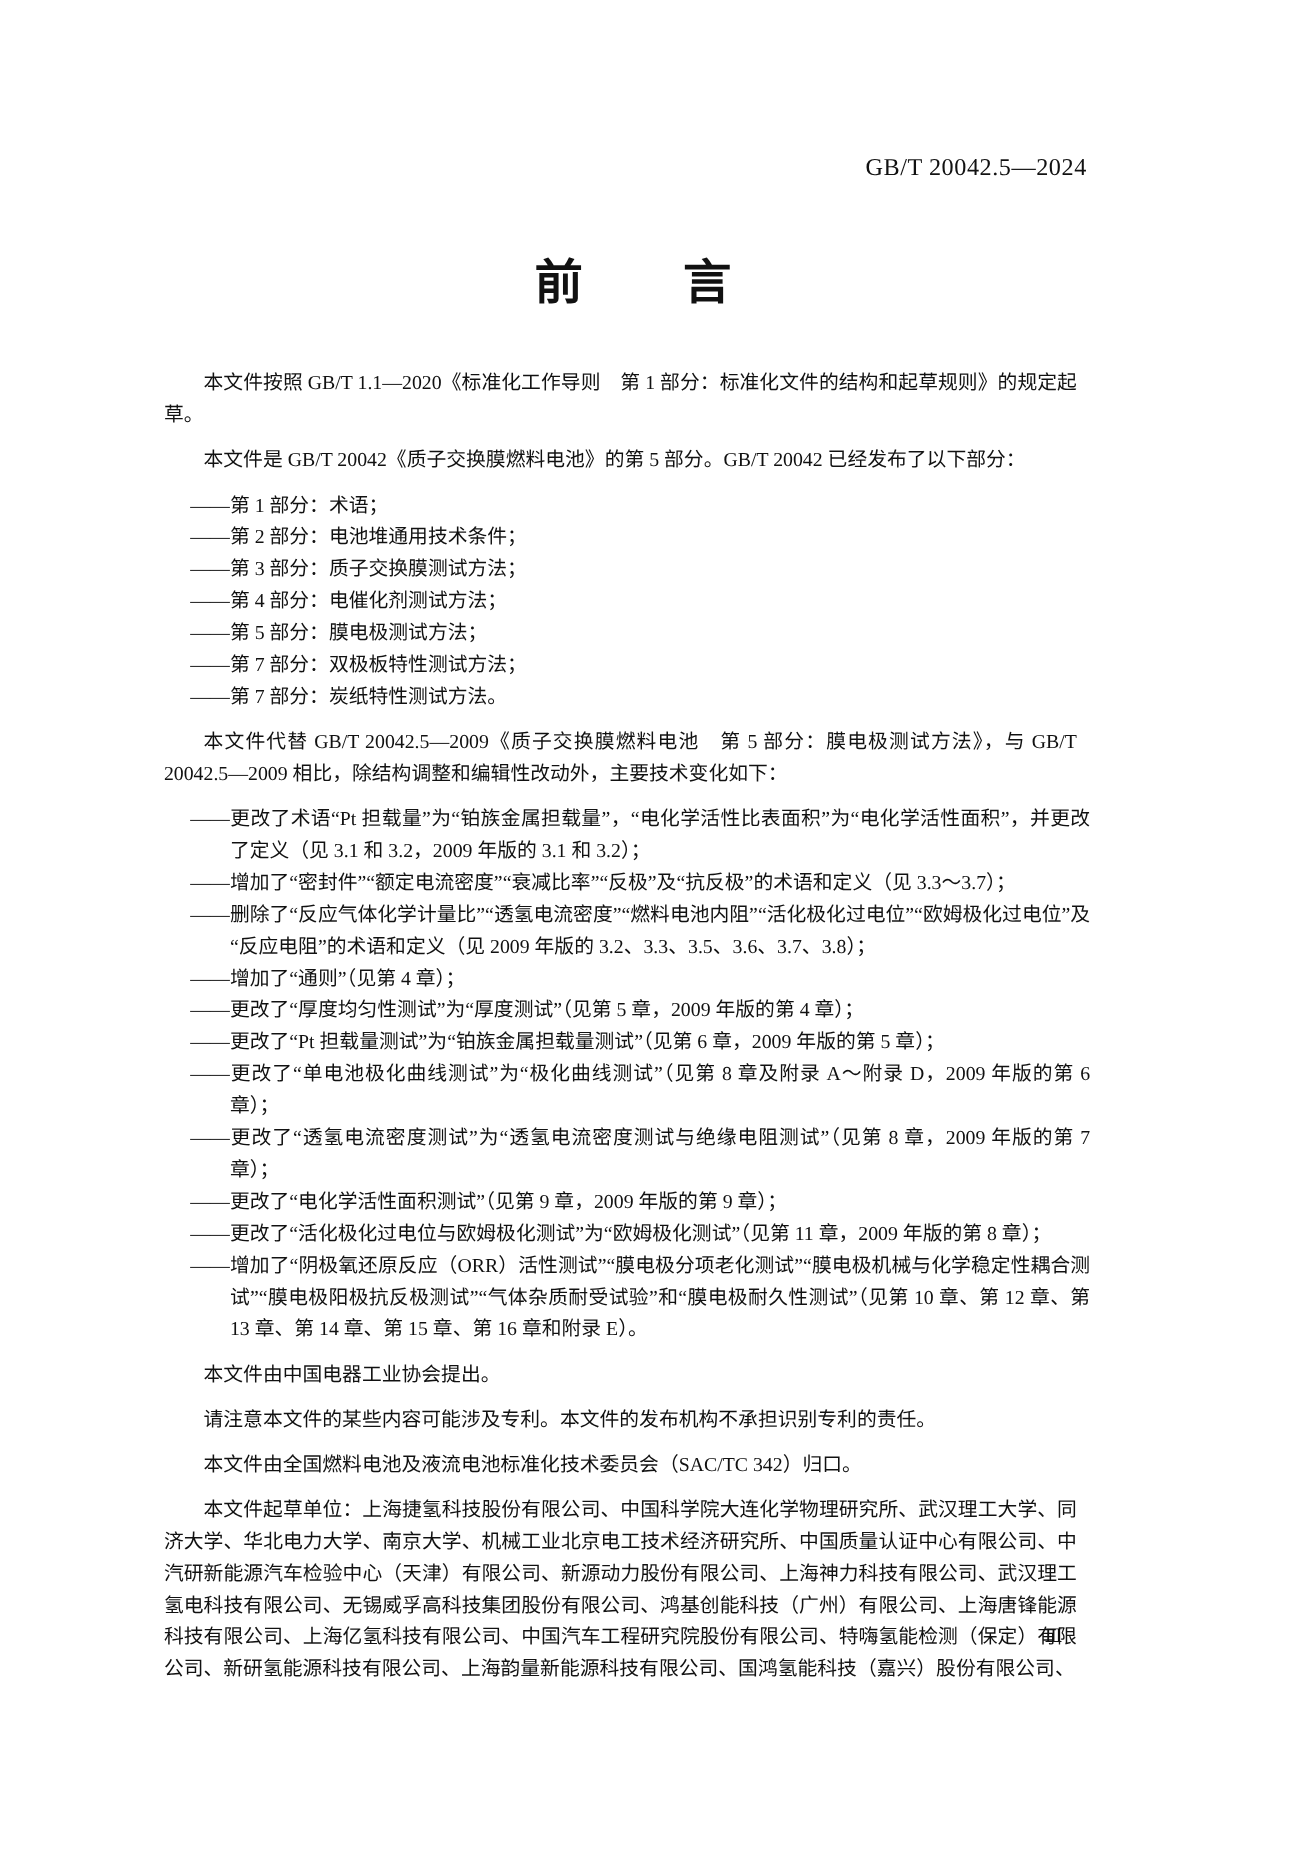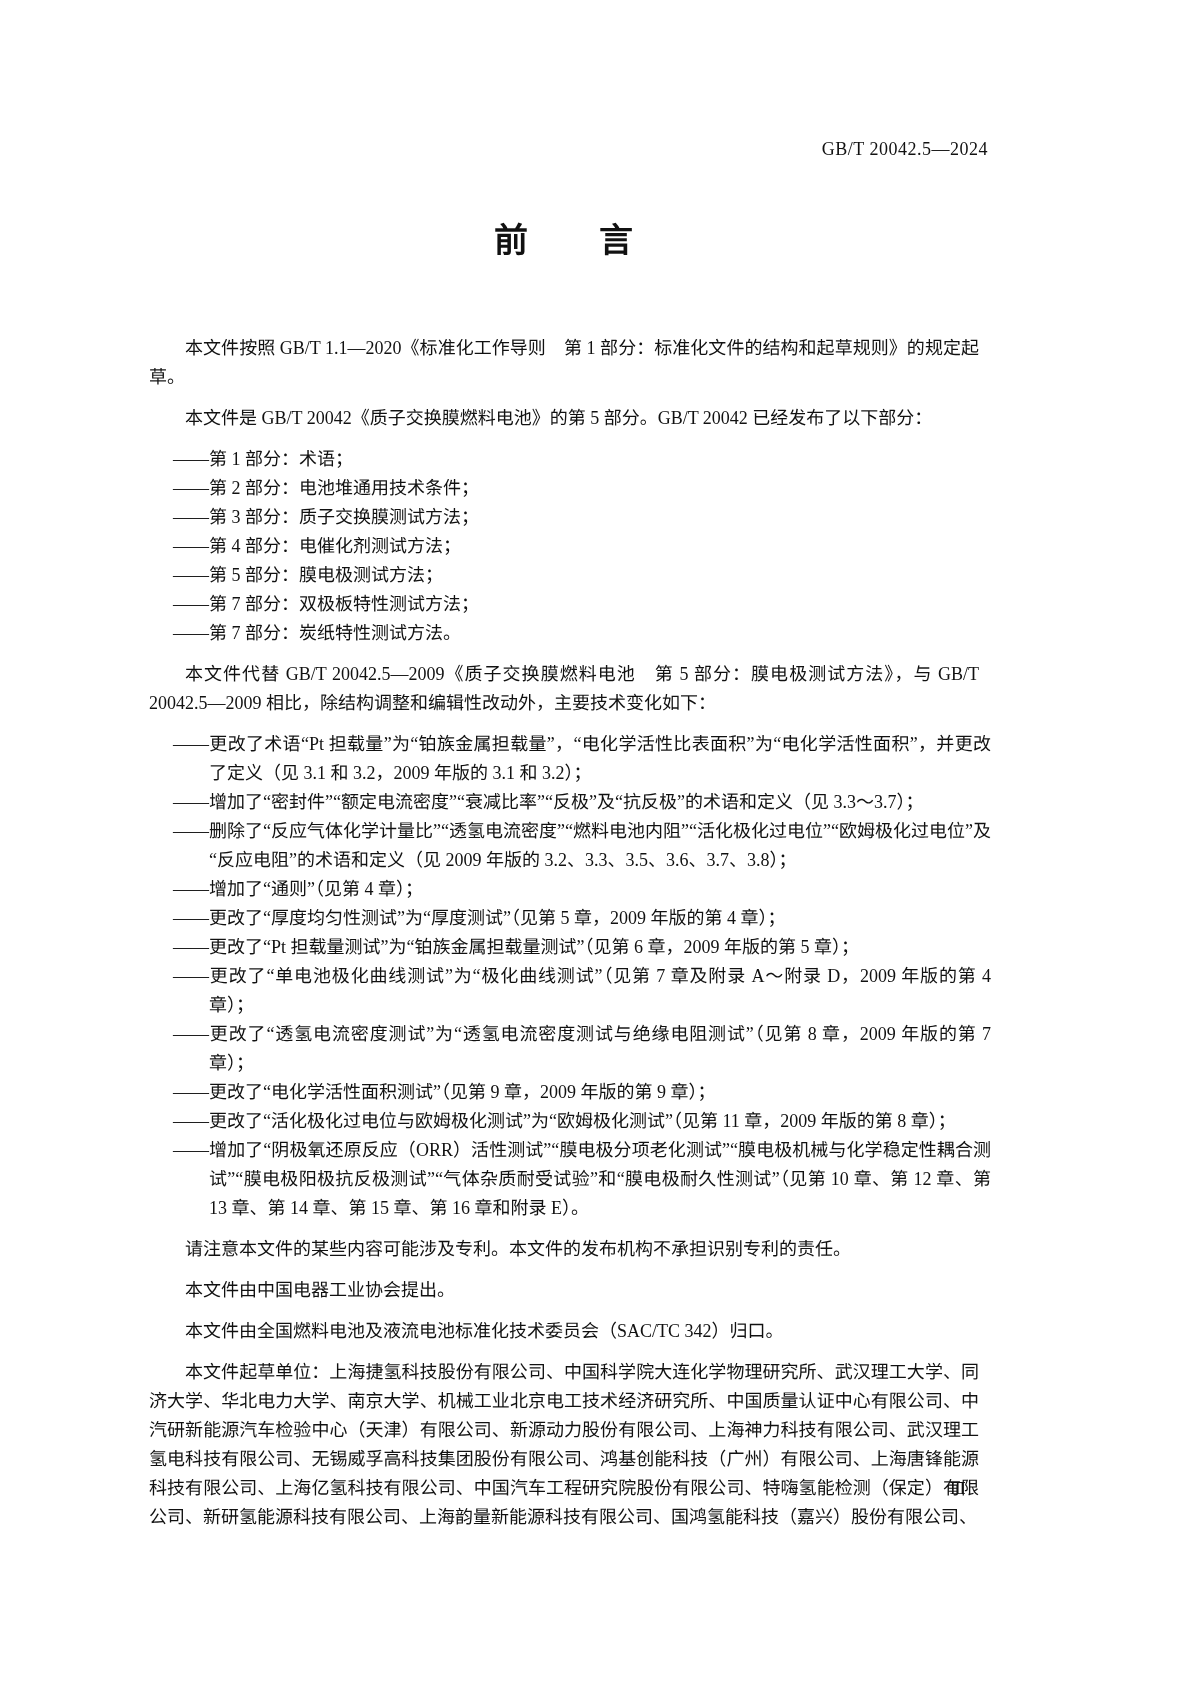--- a/index.html
+++ b/index.html
@@ -17,32 +17,32 @@
   .page {
     position: absolute;
     inset: 0;
     background: #ffffff;
     overflow: hidden;
   }
   .doc-number {
     position: absolute;
     top: 139px;
     right: 203px;
-    font-size: 18px;
+    font-size: 22px;
     letter-spacing: 0.5px;
     white-space: nowrap;
   }
   .doc-title {
     position: absolute;
     top: 224px;
     left: 137px;
     width: 854px;
-    margin: 0;
+    margin: 12px;
     text-align: center;
-    font-size: 34px;
+    font-size: 44px;
     font-weight: bold;
     line-height: 1;
     letter-spacing: 1px;
   }
   .doc-body {
     position: absolute;
     top: 322px;
     left: 137px;
     width: 854px;
     font-size: 18px;
@@ -95,29 +95,29 @@
 
     <p class="para">本文件代替 GB/T 20042.5—2009《质子交换膜燃料电池　第 5 部分：膜电极测试方法》，与 GB/T 20042.5—2009 相比，除结构调整和编辑性改动外，主要技术变化如下：</p>
 
     <div class="list">
       <p class="list-item">——更改了术语“Pt 担载量”为“铂族金属担载量”，“电化学活性比表面积”为“电化学活性面积”，并更改了定义（见 3.1 和 3.2，2009 年版的 3.1 和 3.2）；</p>
       <p class="list-item">——增加了“密封件”“额定电流密度”“衰减比率”“反极”及“抗反极”的术语和定义（见 3.3～3.7）；</p>
       <p class="list-item">——删除了“反应气体化学计量比”“透氢电流密度”“燃料电池内阻”“活化极化过电位”“欧姆极化过电位”及“反应电阻”的术语和定义（见 2009 年版的 3.2、3.3、3.5、3.6、3.7、3.8）；</p>
       <p class="list-item">——增加了“通则”（见第 4 章）；</p>
       <p class="list-item">——更改了“厚度均匀性测试”为“厚度测试”（见第 5 章，2009 年版的第 4 章）；</p>
       <p class="list-item">——更改了“Pt 担载量测试”为“铂族金属担载量测试”（见第 6 章，2009 年版的第 5 章）；</p>
-      <p class="list-item">——更改了“单电池极化曲线测试”为“极化曲线测试”（见第 7 章及附录 A～附录 D，2009 年版的第 4 章）；</p>
+      <p class="list-item">——更改了“单电池极化曲线测试”为“极化曲线测试”（见第 8 章及附录 A～附录 D，2009 年版的第 6 章）；</p>
       <p class="list-item">——更改了“透氢电流密度测试”为“透氢电流密度测试与绝缘电阻测试”（见第 8 章，2009 年版的第 7 章）；</p>
       <p class="list-item">——更改了“电化学活性面积测试”（见第 9 章，2009 年版的第 9 章）；</p>
       <p class="list-item">——更改了“活化极化过电位与欧姆极化测试”为“欧姆极化测试”（见第 11 章，2009 年版的第 8 章）；</p>
       <p class="list-item">——增加了“阴极氧还原反应（ORR）活性测试”“膜电极分项老化测试”“膜电极机械与化学稳定性耦合测试”“膜电极阳极抗反极测试”“气体杂质耐受试验”和“膜电极耐久性测试”（见第 10 章、第 12 章、第 13 章、第 14 章、第 15 章、第 16 章和附录 E）。</p>
     </div>
 
+    <p class="para">本文件由中国电器工业协会提出。</p>
     <p class="para">请注意本文件的某些内容可能涉及专利。本文件的发布机构不承担识别专利的责任。</p>
-    <p class="para">本文件由中国电器工业协会提出。</p>
     <p class="para">本文件由全国燃料电池及液流电池标准化技术委员会（SAC/TC 342）归口。</p>
     <p class="para">本文件起草单位：上海捷氢科技股份有限公司、中国科学院大连化学物理研究所、武汉理工大学、同济大学、华北电力大学、南京大学、机械工业北京电工技术经济研究所、中国质量认证中心有限公司、中汽研新能源汽车检验中心（天津）有限公司、新源动力股份有限公司、上海神力科技有限公司、武汉理工氢电科技有限公司、无锡威孚高科技集团股份有限公司、鸿基创能科技（广州）有限公司、上海唐锋能源科技有限公司、上海亿氢科技有限公司、中国汽车工程研究院股份有限公司、特嗨氢能检测（保定）有限公司、新研氢能源科技有限公司、上海韵量新能源科技有限公司、国鸿氢能科技（嘉兴）股份有限公司、</p>
 
   </div>
 
   <div class="page-number">Ⅲ</div>
 
 </div>
 
 </body></html>

